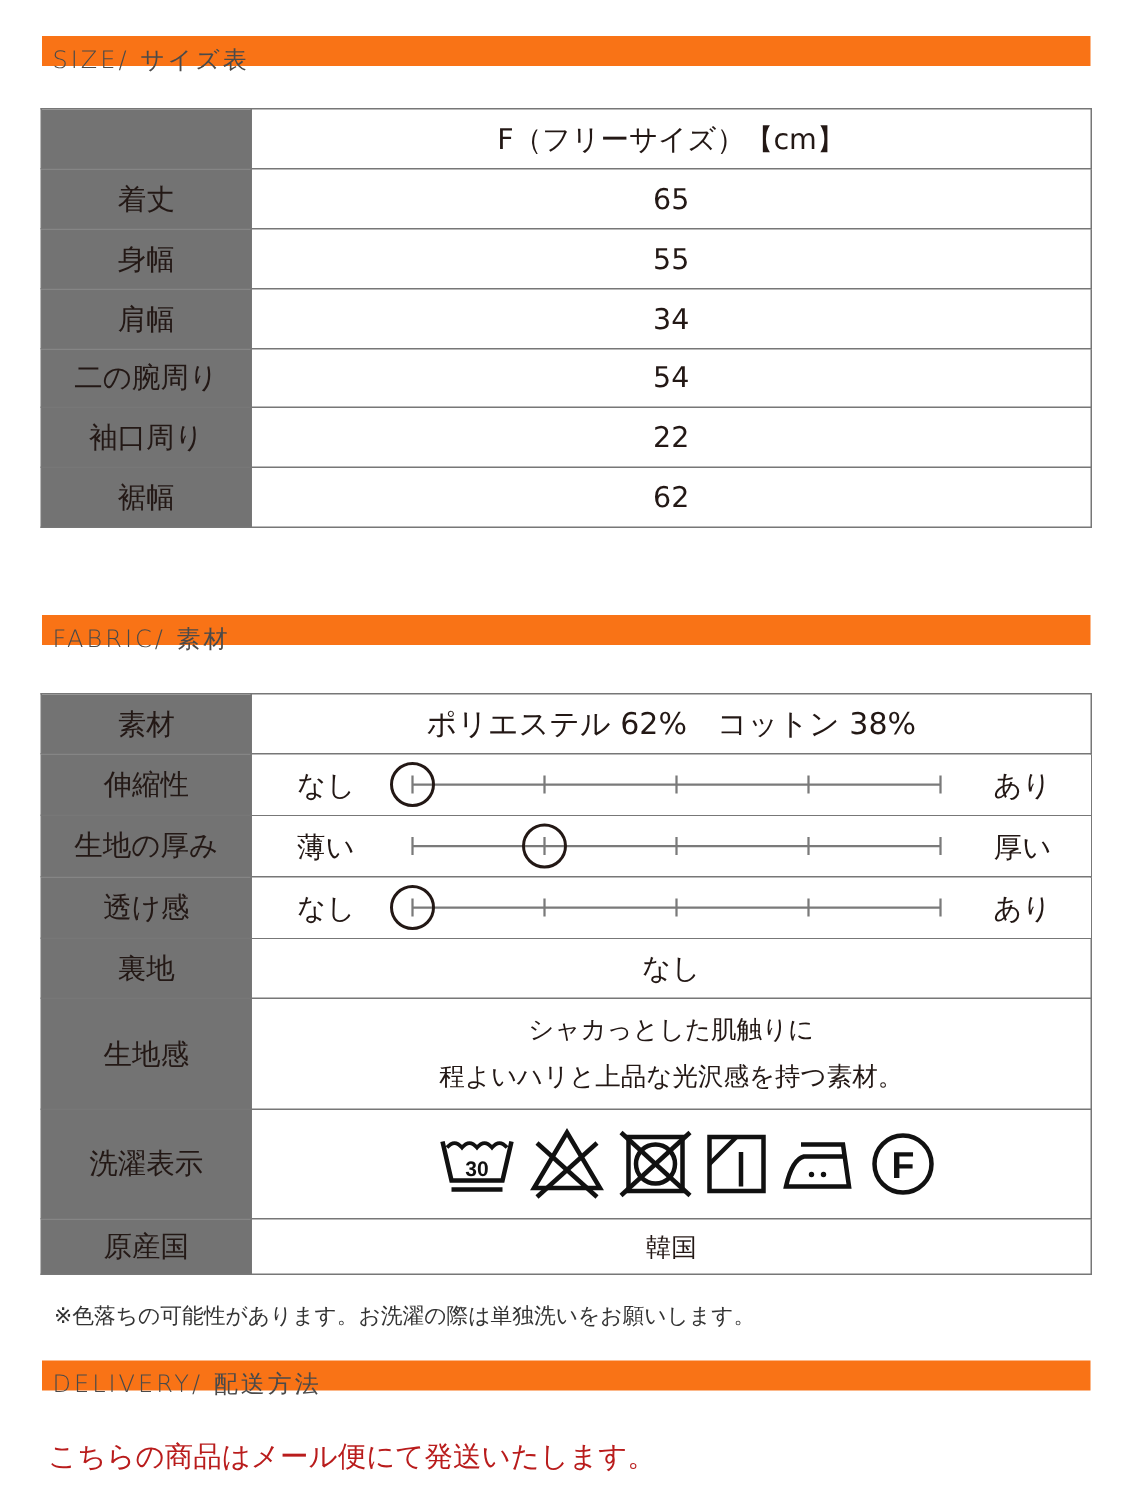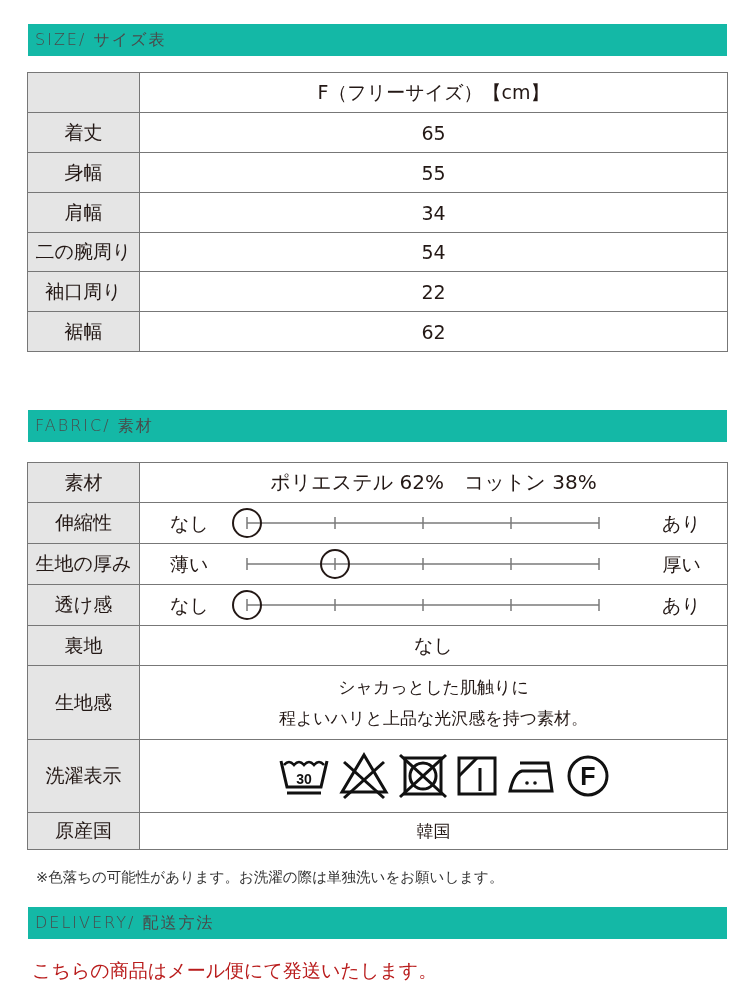--- a/index.html
+++ b/index.html
@@ -2,34 +2,34 @@
 <html><head>
 <meta charset="utf-8">
 <style>
   * { box-sizing: border-box; margin: 0; padding: 0; }
   body {
     width: 750px; height: 1007px; background: #ffffff;
     font-family: "DejaVu Sans", "Liberation Sans", sans-serif;
     color: #231815; position: relative; overflow: hidden;
   }
   .section-header {
-    position: absolute; left: 28px; width: 699px; height: 32px;
-    background: #14b8a6; color: #4a4a4a;
+    position: absolute; left: 28px; width: 699px; height: 20px;
+    background: #f97316; color: #4a4a4a;
     font-size: 16px; letter-spacing: 2px; line-height: 32px; padding-left: 7px;
     font-weight: 300;
   }
   table.spec {
     position: absolute; left: 27px; width: 701px;
     border-collapse: collapse; table-layout: fixed;
   }
   table.spec td {
     border: 1px solid #777; font-size: 19px; text-align: center;
     vertical-align: middle; padding: 0; color: #231815;
   }
-  table.spec td.lbl { background: #e5e5e5; width: 112px; }
+  table.spec td.lbl { background: #737373; width: 140px; }
   table.spec td.val { background: #ffffff; }
   .scale-cell { position: relative; }
   .scale { position: relative; height: 40px; }
   .scale .left-lbl, .scale .right-lbl { position: absolute; top: 8px; font-size: 19px; }
   .scale .left-lbl { left: 30px; }
   .scale .right-lbl { right: 26px; }
   .scale svg { position: absolute; left: 0; top: 0; }
   .care-icons { display: flex; justify-content: center; align-items: center; gap: 8px; height: 72px; margin-left: 20px; }
   .note { position: absolute; left: 36px; top: 868px; font-size: 14.5px; color: #333; }
   .delivery-text { position: absolute; left: 32px; top: 958px; font-size: 19px; color: #b91c1c; }

